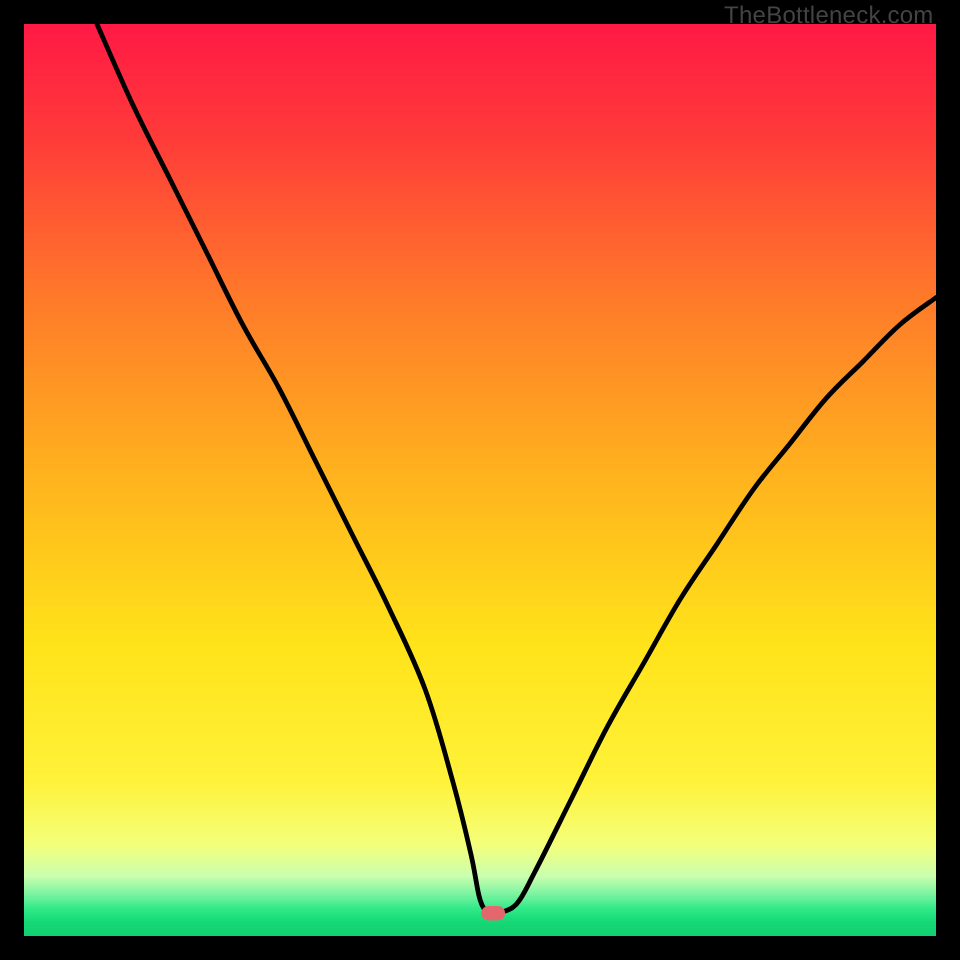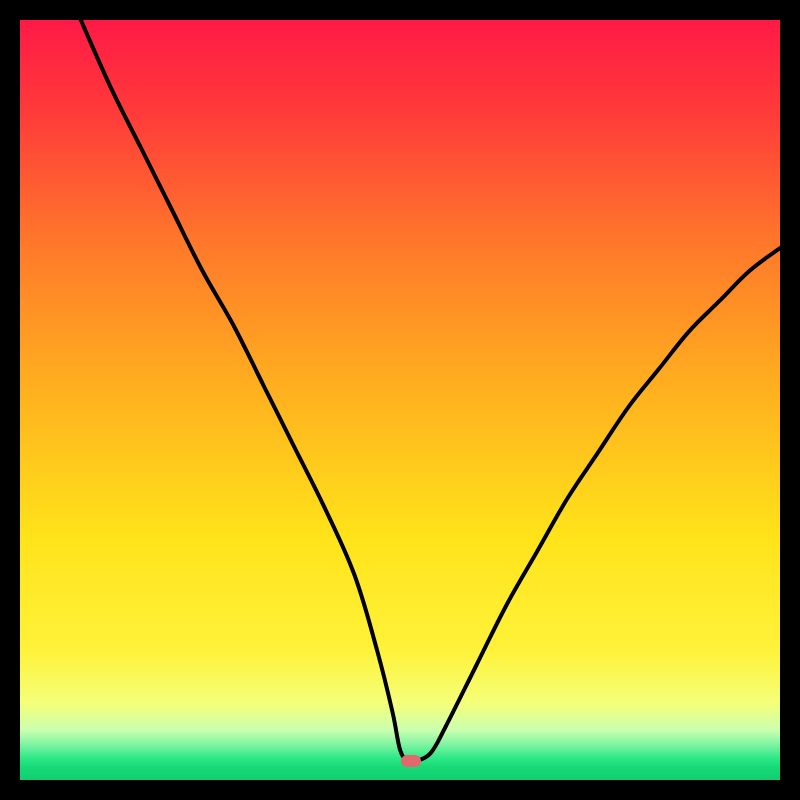--- a/index.html
+++ b/index.html
@@ -58,20 +58,21 @@
     font-weight: 500;
     letter-spacing: 0.2px;
     user-select: none;
   }
 </style>
 </head>
 <body>
 
 <div class="frame">
 
+  <div class="watermark">TheBottleneck.com</div>
 
   <div class="plot">
     <div class="bg-gradient" id="bg-gradient">
         <div class="strip" style="top: 0px; height: 1.5px; background: rgb(255, 26, 70);"></div>
         <div class="strip" style="top: 1px; height: 1.5px; background: rgb(255, 26, 70);"></div>
         <div class="strip" style="top: 2px; height: 1.5px; background: rgb(255, 27, 70);"></div>
         <div class="strip" style="top: 3px; height: 1.5px; background: rgb(255, 27, 70);"></div>
         <div class="strip" style="top: 4px; height: 1.5px; background: rgb(255, 27, 69);"></div>
         <div class="strip" style="top: 5px; height: 1.5px; background: rgb(255, 28, 69);"></div>
         <div class="strip" style="top: 6px; height: 1.5px; background: rgb(255, 28, 69);"></div>

